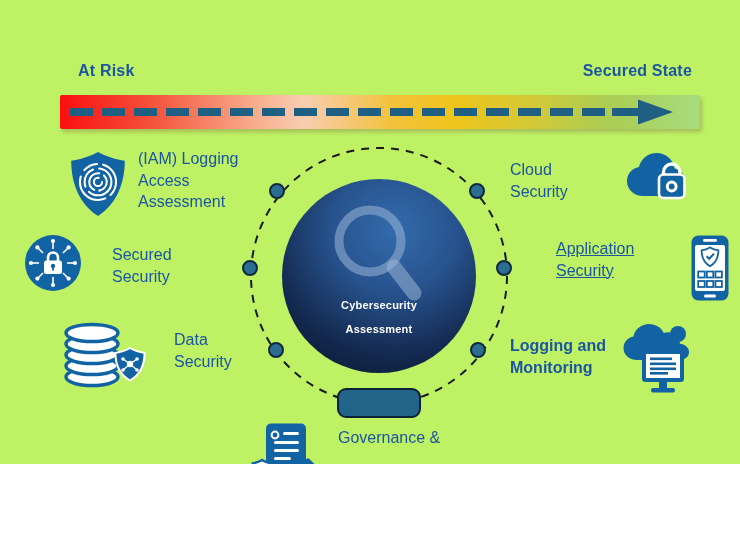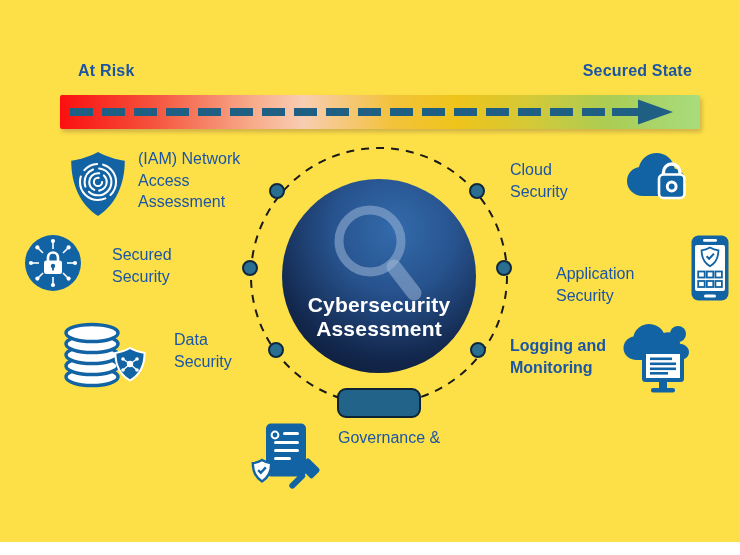--- a/index.html
+++ b/index.html
@@ -1,17 +1,17 @@
 <!DOCTYPE html>
 <html><head>
 <meta charset="utf-8">
 <style>
   html,body{margin:0;padding:0;background:#ffffff;}
   .canvas{
-    position:relative;width:740px;height:542px;background:#fde047;
+    position:relative;width:740px;height:464px;background:#bef264;
     font-family:"Liberation Sans",sans-serif;overflow:hidden;
   }
   .abs{position:absolute;}
   .spectrum-label{
     position:absolute;top:62px;font-size:16px;font-weight:600;
     color:#1B55A4;letter-spacing:.2px;
   }
   .bar{
     position:absolute;left:60px;top:95px;width:640px;height:34px;border-radius:2px;
     background:linear-gradient(90deg,#fb0f0f 0%,#f5503a 14%,#f8ab8a 30%,#f8cdb2 38%,
@@ -24,21 +24,21 @@
   .node{
     position:absolute;width:16px;height:16px;border-radius:50%;
     background:#2A6E91;border:2px solid #10283E;box-sizing:border-box;
   }
   .big-circle{
     position:absolute;left:282px;top:179px;width:194px;height:194px;border-radius:50%;
     background:radial-gradient(circle at 58% 26%,#336BAC 0%,#27538E 34%,#13284E 70%,#091528 100%);
   }
   .circle-text{
     position:absolute;left:0;right:0;top:114px;text-align:center;color:#ffffff;
-    font-size:21px;line-height:24px;font-weight:bold;letter-spacing:.2px;
+    font-size:11px;line-height:24px;font-weight:bold;letter-spacing:.2px;
   }
   .stand{
     position:absolute;left:337px;top:388px;width:84px;height:30px;border-radius:9px;
     background:#226389;border:2.5px solid #0E2236;box-sizing:border-box;
   }
 </style>
 </head>
 <body>
 
 <div class="canvas">
@@ -82,21 +82,21 @@
   <svg class="abs" style="left:68px;top:150px;" width="60" height="68" viewBox="0 0 58 66">
     <path d="M29 2 C36 6 47 9.6 55 10.4 C55 33 46.6 52.6 29 64 C11.4 52.6 3 33 3 10.4 C11 9.6 22 6 29 2 Z" fill="#1263A3"></path>
     <g fill="none" stroke="#ffffff" stroke-width="2" stroke-linecap="round">
       <circle cx="29" cy="31" r="4" stroke-dasharray="19 6"></circle>
       <circle cx="29" cy="31" r="8.5" stroke-dasharray="12 5 24 5"></circle>
       <circle cx="29" cy="31" r="13" stroke-dasharray="30 6 20 6"></circle>
       <circle cx="29" cy="31" r="17.5" stroke-dasharray="14 6 40 7"></circle>
     </g>
   </svg>
   <div class="cat-label" style="left:138px;top:148px;">
-    <div>(IAM) Network</div>
+    <div>(IAM) Logging</div>
     <div>Access</div>
     <div>Assessment</div>
   </div>
 
   <svg class="abs" style="left:24px;top:234px;" width="58" height="58">
     <circle cx="29" cy="29" r="28" fill="#1263A3"></circle>
     <g stroke="#ffffff" stroke-width="1.6">
       <line x1="43" y1="29" x2="50" y2="29"></line>
         <line x1="39" y1="19" x2="44" y2="14"></line>
       <line x1="29" y1="15" x2="29" y2="8"></line>
@@ -158,21 +158,21 @@
     <div>Cloud</div>
     <div>Security</div>
   </div>
   <svg class="abs" style="left:624px;top:150px;" width="76" height="62">
     <path d="M19 46 C10.2 46 3 39.4 3 31.2 C3 24 8 18.2 15 17 C16.8 9 24 3 32.6 3 C41.8 3 49.4 9.8 50.6 18.6 C56.8 19.8 61.5 25 61.5 31.4 C61.5 39.4 54.9 46 46.8 46 Z" fill="#1263A3"></path>
     <path d="M39.5 25 v-2.8 a8.2 8.2 0 0 1 16.4 0 V25" fill="none" stroke="#ffffff" stroke-width="3.4"></path>
     <rect x="35" y="24.5" width="25.5" height="23.5" rx="4.5" fill="#1263A3" stroke="#ffffff" stroke-width="2.6"></rect>
     <circle cx="47.7" cy="36.5" r="4.4" fill="none" stroke="#ffffff" stroke-width="3"></circle>
   </svg>
 
-  <div class="cat-label" style="left:556px;top:263px;">
+  <div class="cat-label" style="left:556px;top:238px;text-decoration:underline;">
     <div>Application</div>
     <div>Security</div>
   </div>
   <svg class="abs" style="left:690px;top:234px;" width="40" height="68">
     <rect x="1.5" y="1.5" width="37" height="65" rx="7" fill="#1263A3"></rect>
     <rect x="5" y="11" width="30" height="46" rx="2" fill="#ffffff"></rect>
     <rect x="13" y="5" width="14" height="2.8" rx="1.4" fill="#ffffff"></rect>
     <rect x="14" y="60.5" width="12" height="3" rx="1.5" fill="#ffffff"></rect>
     <path d="M20 13.5 C22.6 15.1 25.8 16.1 28.4 16.4 C28.4 23.6 25.6 28.9 20 32.2 C14.4 28.9 11.6 23.6 11.6 16.4 C14.2 16.1 17.4 15.1 20 13.5 Z" fill="#ffffff" stroke="#1263A3" stroke-width="1.8"></path>
     <path d="M16.6 22.2 l2.6 2.6 l4.8 -5.2" fill="none" stroke="#1263A3" stroke-width="2"></path>

